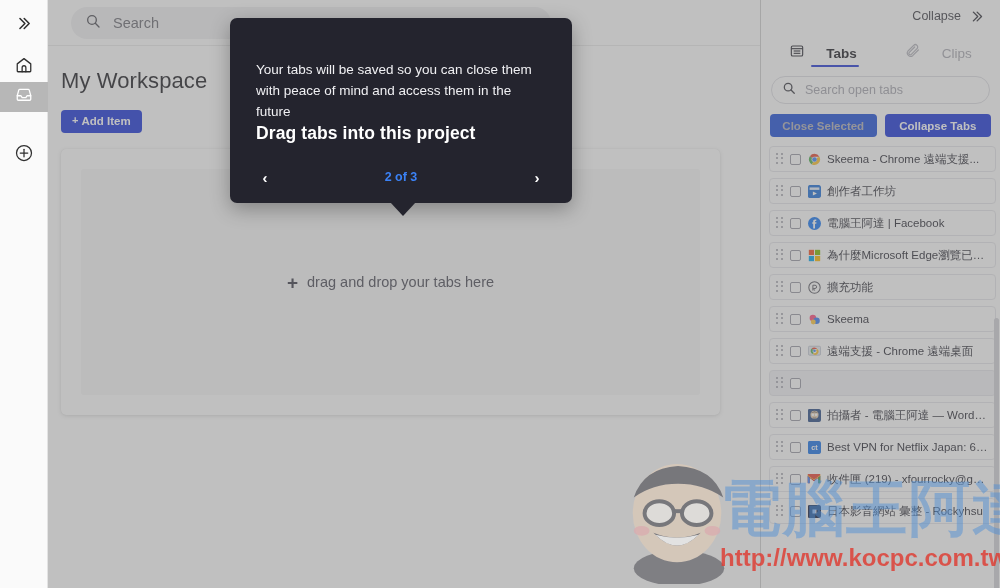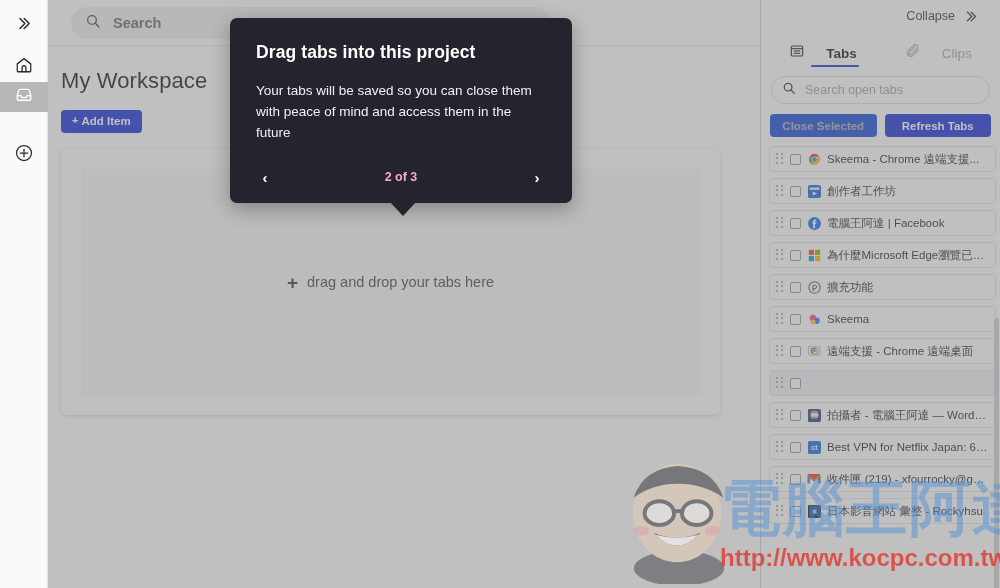--- a/index.html
+++ b/index.html
@@ -59,21 +59,21 @@
     background: #ffffff;
     z-index: 2;
   }
 
   #topbar {
     position: absolute;
     left: 0; top: 0;
     width: 712px; height: 46px;
     background: #ffffff;
     border-bottom: 1px solid #ebebeb;
-    display: flex; align-items: center; font-weight: bold;
+    display: flex; align-items: center;
   }
   #search-pill {
     margin-left: 23px;
     width: 480px; height: 32px;
     background: #f1f1f3;
     border-radius: 16px;
     display: flex; align-items: center;
     padding: 0 14px;
     cursor: text;
   }
@@ -147,21 +147,21 @@
     width: 240px; height: 588px;
     background: #ffffff;
     border-left: 1px solid #cfcfcf;
     z-index: 3;
     display: flex;
     flex-direction: column;
   }
   #rp-collapse-row {
     height: 32px;
     display: flex; align-items: center; justify-content: flex-end;
-    padding-right: 22px;
+    padding-right: 16px;
     gap: 8px;
   }
   #collapse-label {
     font-size: 12.5px;
     color: #3b3b43;
     cursor: pointer;
   }
   #collapse-chev { color: #2f2f38; cursor: pointer; display:flex; align-items:center; }
 
   #rp-tabs {
@@ -332,21 +332,21 @@
     color: #ffffff;
     cursor: pointer;
     width: 18px;
     text-align: center;
     line-height: 1;
     user-select: none;
   }
   #cm-counter {
     font-size: 12.5px;
     font-weight: 700;
-    color: #f9a8d4;
+    color: #3b82f6;
   }
   #cm-tail {
     position: absolute;
     left: 160px;
     bottom: -13px;
     width: 0; height: 0;
     border-left: 13px solid transparent;
     border-right: 13px solid transparent;
     border-top: 14px solid #24242e;
   }
@@ -502,21 +502,21 @@
         <svg width="14" height="14" viewBox="0 0 24 24" fill="none" stroke="#3a3a42" stroke-width="2.2" stroke-linecap="round">
           <circle cx="10.5" cy="10.5" r="6.5"></circle>
             <line x1="15.5" y1="15.5" x2="21" y2="21"></line>
         </svg>
       </span>
       <span class="ph">Search open tabs</span>
     </div>
 
     <div id="rp-actions">
       <div class="rp-btn ghost">Close Selected</div>
-      <div class="rp-btn primary">Refresh Tabs</div>
+      <div class="rp-btn primary">Collapse Tabs</div>
     </div>
 
     <div id="rp-list">
 
       <div class="tab-row">
           <div class="grip">
             <i></i>
             <i></i>
             <i></i>
             <i></i>
@@ -742,22 +742,22 @@
           </div>
           <div class="tab-title">日本影音網站 彙整 - Rockyhsu</div>
         </div>
         <div id="rp-scrollthumb"></div>
     </div>
   </div>
 
   <div id="scrim"></div>
 
   <div id="coachmark">
+    <div id="cm-body">Your tabs will be saved so you can close them with peace of mind and access them in the future</div>
     <div id="cm-title">Drag tabs into this project</div>
-    <div id="cm-body">Your tabs will be saved so you can close them with peace of mind and access them in the future</div>
     <div id="cm-nav">
       <span class="cm-arrow">‹</span>
       <span id="cm-counter">2 of 3</span>
       <span class="cm-arrow">›</span>
     </div>
     <div id="cm-tail"></div>
   </div>
 
   <div id="watermark">
     <svg id="wm-face" viewBox="0 0 120 128">

